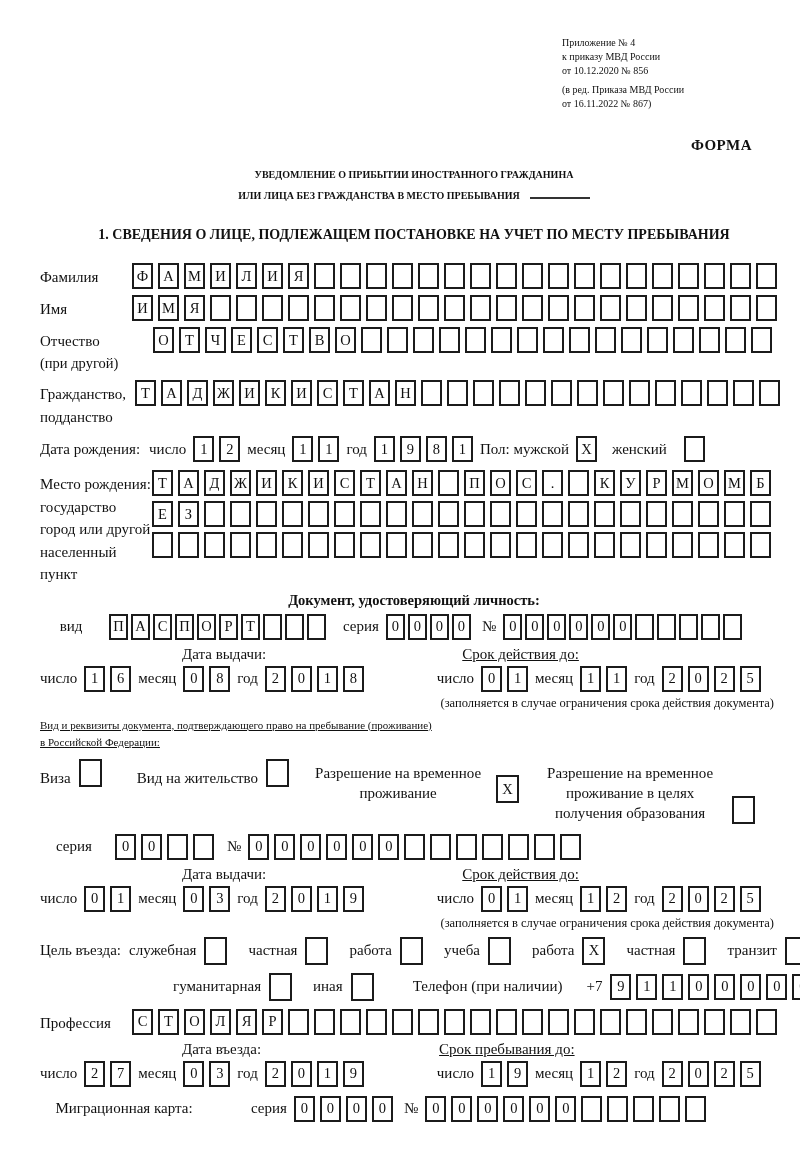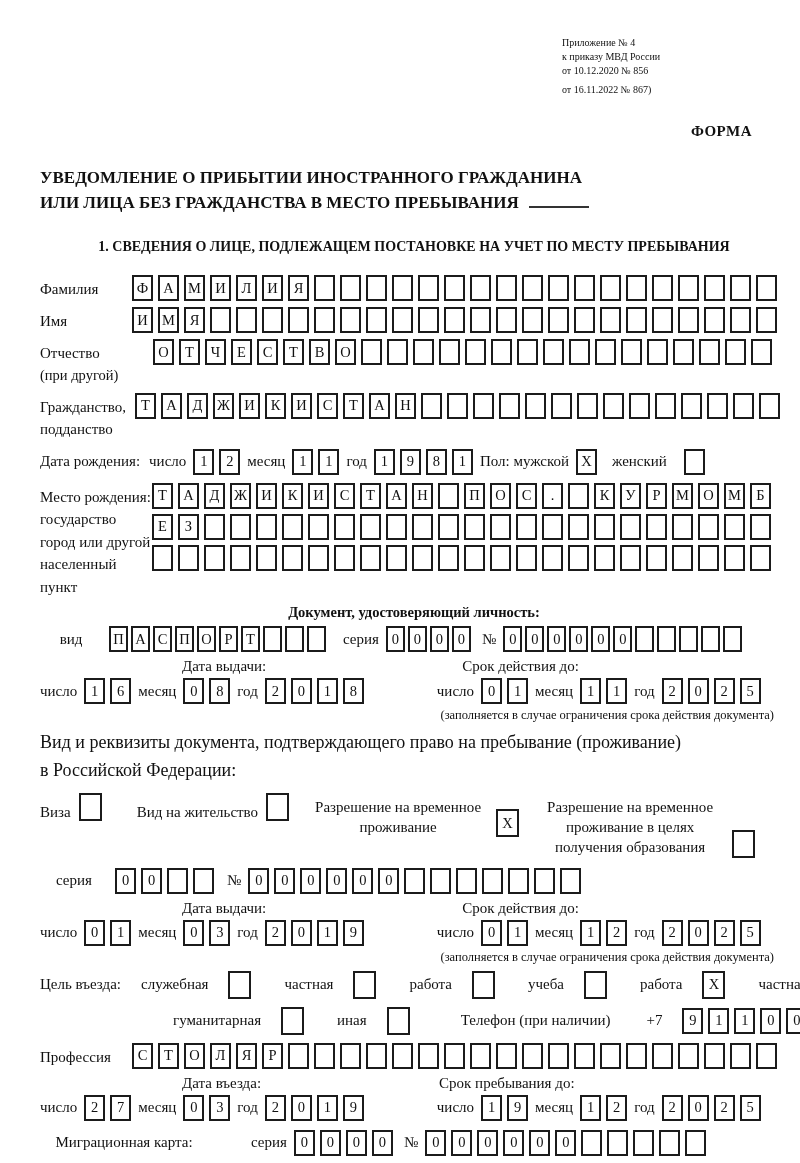--- a/index.html
+++ b/index.html
@@ -5,21 +5,21 @@
   html,body{margin:0;padding:0;background:#fff;}
   body{width:800px;font-family:"Liberation Serif","DejaVu Serif",serif;color:#111;}
   .page{width:800px;height:1163px;box-sizing:border-box;padding:36px 12px 0 40px;overflow:hidden;background:#fff;}
 
   
   .hdr{width:212px;margin-left:auto;margin-right:14px;font-size:10px;line-height:1.4;}
   .hdr .grp2{margin-top:5px;}
   .forma{text-align:right;margin:26px 36px 0 0;font-weight:bold;font-size:15px;letter-spacing:.5px;}
 
   
-  .title{font-weight:bold;font-size:17px;line-height:1.45;margin-top:26px;}
+  .title{text-align:center;font-weight:bold;font-size:10px;line-height:1.45;margin-top:14px;}
   .uline{display:inline-block;width:60px;border-bottom:2px solid #333;height:14px;margin-left:10px;}
   .sect{font-weight:bold;font-size:14px;text-align:center;margin-top:24px;margin-bottom:20px;}
 
   
   .row{display:flex;align-items:flex-start;margin-bottom:6px;}
   .lbl{font-size:15px;line-height:1.5;padding-top:3px;flex:0 0 auto;}
   .sub{font-size:14.5px;}
   .cells{display:flex;flex-wrap:nowrap;flex:0 0 auto;}
   .cellcol .cells{margin-bottom:5px;}
   .cell{box-sizing:border-box;width:21px;height:26px;border:2px solid #1b1b1b;margin-right:5px;
@@ -28,54 +28,55 @@
   .tight .cell{width:19px;margin-right:3px;}
   .cb .cell{width:23px;height:28px;}
 
   .inl{display:flex;align-items:center;flex-wrap:nowrap;}
   .inl .t{font-size:15px;margin:0 7px 0 2px;white-space:nowrap;text-align:center;}
   .inl .t.first{margin-left:0;}
 
   
   .dhead{display:flex;font-size:15px;margin-top:2px;}
   .dh1{margin-left:142px;}
-  .dh2{margin-left:196px;}
+  .dh2{margin-left:196px;text-decoration:underline;}
   .dhead.entry .dh2{margin-left:178px;}
   .drow{display:flex;align-items:center;margin-top:3px;}
   .midgap{width:66px;flex:0 0 auto;}
   .note{font-size:12.5px;text-align:right;padding-right:14px;margin-top:4px;margin-bottom:6px;}
 
   
-  .textline{font-size:18px;line-height:1.55;}
+  .textline{font-size:11px;line-height:1.55;text-decoration:underline;}
   .optrow{display:flex;align-items:flex-start;margin-top:8px;margin-bottom:10px;}
   .opt{display:flex;align-items:flex-end;}
   .optlbl{font-size:15px;white-space:nowrap;margin-right:8px;padding-top:4px;}
   .optlbl.wrap{white-space:normal;text-align:center;line-height:1.35;}
   .w180{width:180px;}
   .w188{width:188px;}
   .gap30{width:30px;}.gap14{width:14px;}.gap12{width:12px;}
 
   
-  .prow{display:flex;align-items:center;margin-bottom:8px;flex-wrap:nowrap;gap:12px;}
+  .prow{display:flex;align-items:center;margin-bottom:8px;flex-wrap:nowrap;}
   .prow .t{font-size:15px;white-space:nowrap;margin-right:8px;}
   .prow .cells{margin-right:16px;}
   .indent173{margin-left:133px;}
 
   .mig .t{font-size:15px;}
 </style>
 </head>
 <body>
 
 <div class="page">
 
   <div class="hdr">
     <div>Приложение № 4</div>
     <div>к приказу МВД России</div>
     <div>от 10.12.2020 № 856</div>
     <div class="grp2">
+      <div>(в ред. Приказа МВД России</div>
       <div>от 16.11.2022 № 867)</div>
     </div>
   </div>
   <div class="forma">ФОРМА</div>
 
   <div class="title">
     <div>УВЕДОМЛЕНИЕ О ПРИБЫТИИ ИНОСТРАННОГО ГРАЖДАНИНА</div>
     <div><span>ИЛИ ЛИЦА БЕЗ ГРАЖДАНСТВА В МЕСТО ПРЕБЫВАНИЯ</span><span class="uline"></span></div>
   </div>
 

